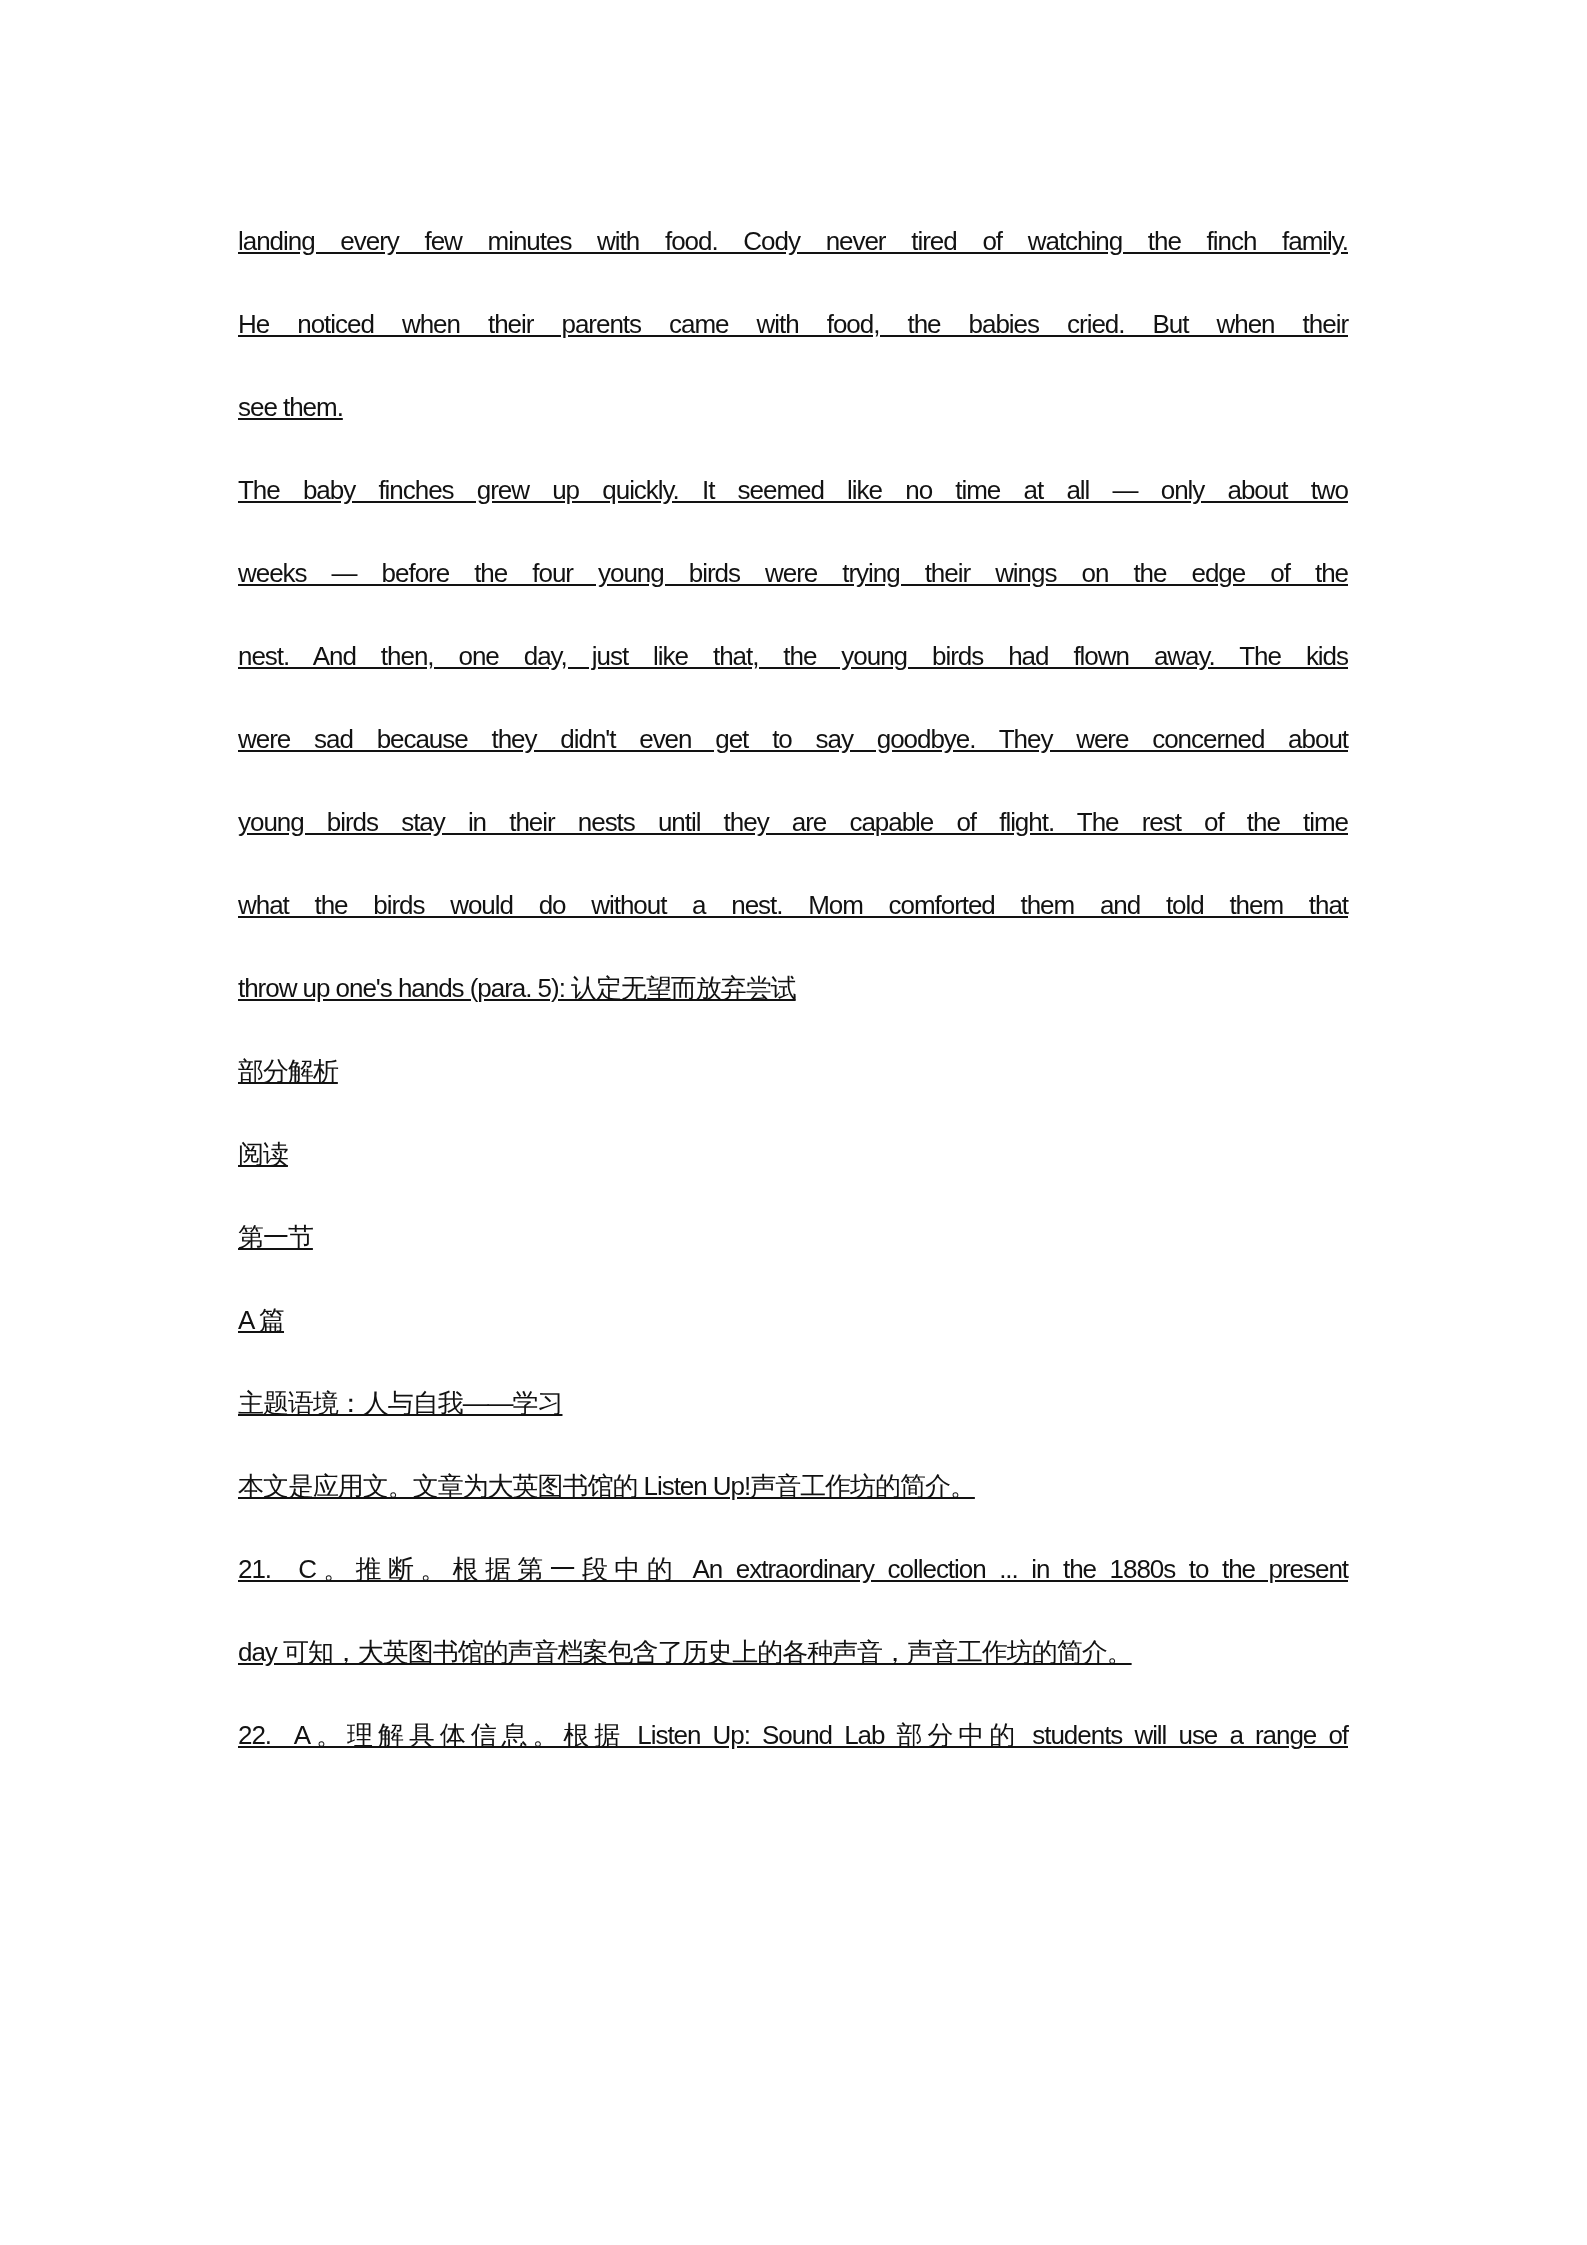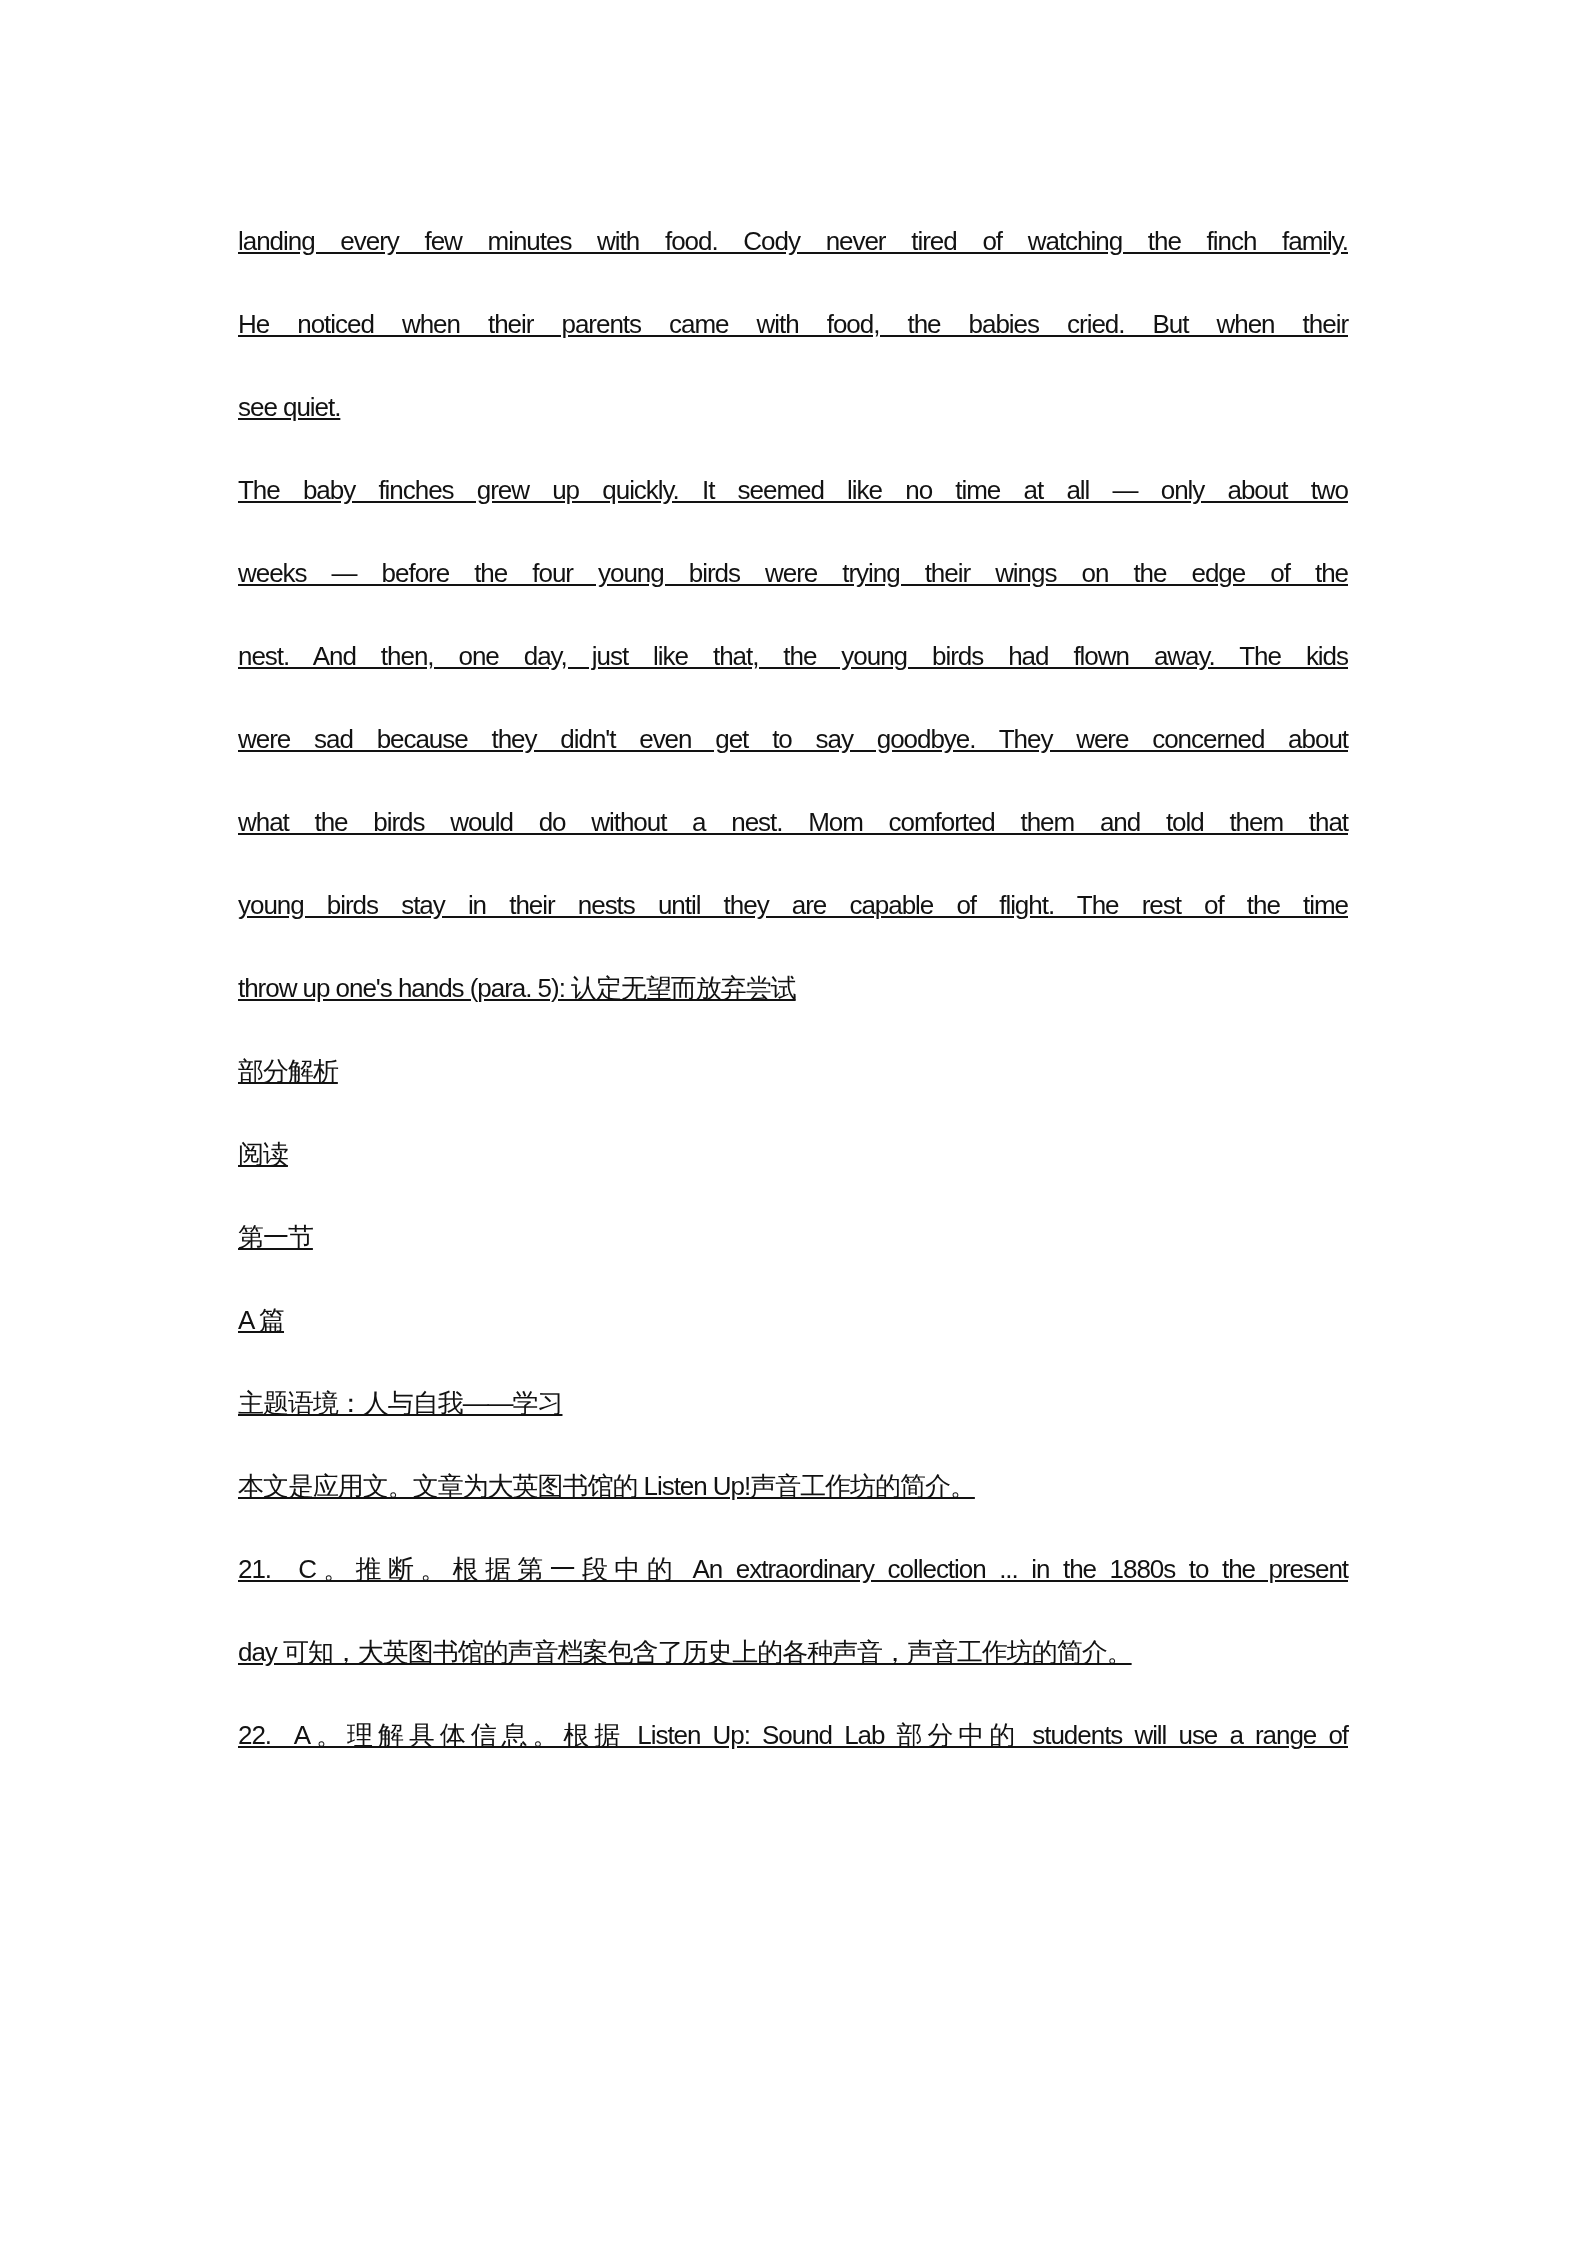--- a/index.html
+++ b/index.html
@@ -38,27 +38,27 @@
     text-align: justify;
     text-align-last: justify;
   }
 </style>
 </head>
 <body>
 
 <div class="page">
   <div class="ln j">landing every few minutes with food. Cody never tired of watching the finch family.</div>
   <div class="ln j">He noticed when their parents came with food, the babies cried. But when their</div>
-  <div class="ln">see quiet.</div>
+  <div class="ln">see them.</div>
   <div class="ln j">The baby finches grew up quickly. It seemed like no time at all — only about two</div>
   <div class="ln j">weeks — before the four young birds were trying their wings on the edge of the</div>
   <div class="ln j">nest. And then, one day, just like that, the young birds had flown away. The kids</div>
   <div class="ln j">were sad because they didn't even get to say goodbye. They were concerned about</div>
+  <div class="ln j">young birds stay in their nests until they are capable of flight. The rest of the time</div>
   <div class="ln j">what the birds would do without a nest. Mom comforted them and told them that</div>
-  <div class="ln j">young birds stay in their nests until they are capable of flight. The rest of the time</div>
   <div class="ln">throw up one's hands (para. 5): 认定无望而放弃尝试</div>
   <div class="ln">部分解析</div>
   <div class="ln">阅读</div>
   <div class="ln">第一节</div>
   <div class="ln">A 篇</div>
   <div class="ln">主题语境：人与自我——学习</div>
   <div class="ln">本文是应用文。文章为大英图书馆的 Listen Up!声音工作坊的简介。</div>
   <div class="ln j">21.&nbsp; C。推断。根据第一段中的 An extraordinary collection ... in the 1880s to the present</div>
   <div class="ln">day 可知，大英图书馆的声音档案包含了历史上的各种声音，声音工作坊的简介。</div>
   <div class="ln j">22.&nbsp; A。理解具体信息。根据 Listen Up: Sound Lab 部分中的 students will use a range of</div>

